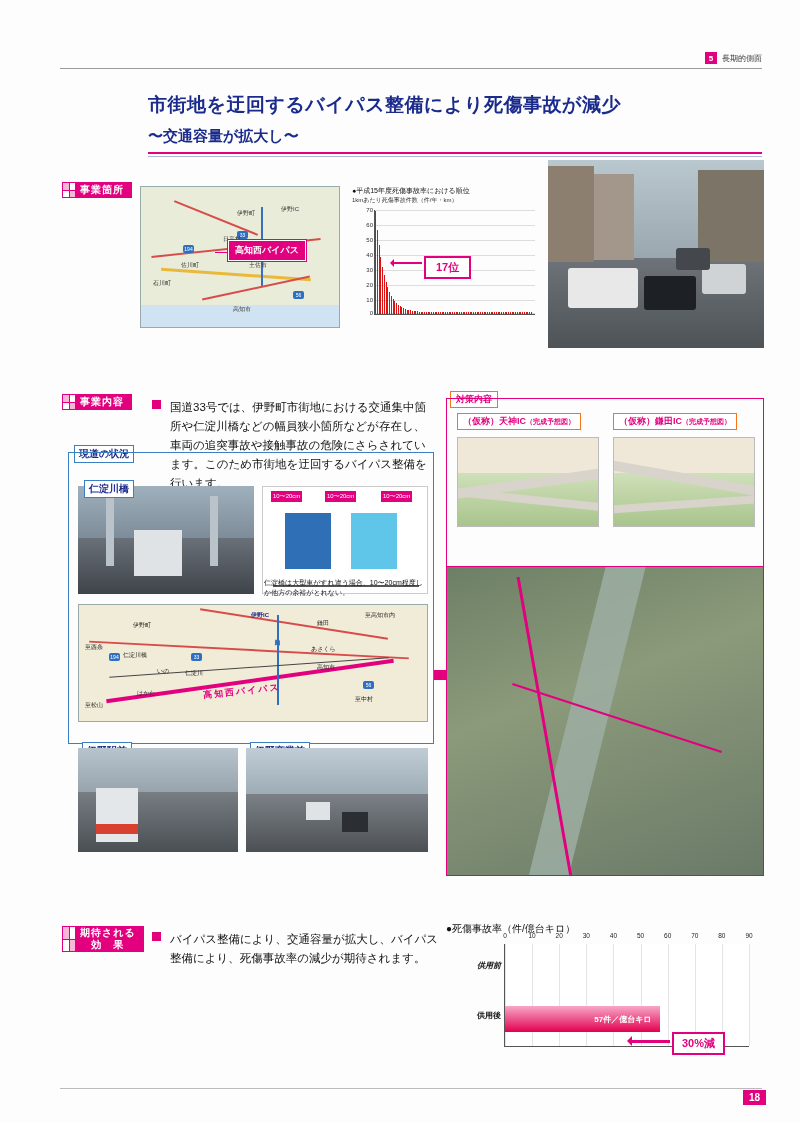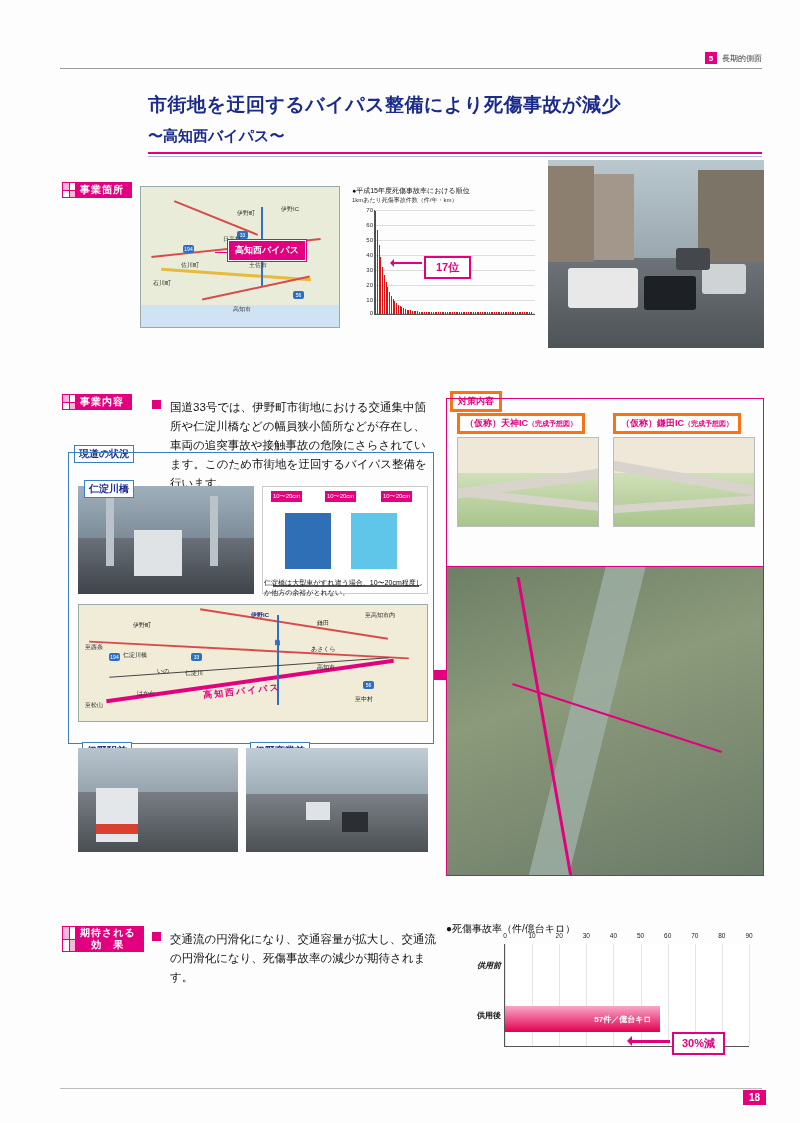--- a/index.html
+++ b/index.html
@@ -81,21 +81,21 @@
   
   .panel{position:absolute;box-sizing:border-box;}
   .border-pink{border:1px solid #e2007f;}
   .border-blue{border:1px solid #3a7fc1;}
   .cap{
     position:absolute;font-size:10px;font-weight:bold;color:#1b2b8c;
     background:#fff;padding:1px 4px;border:1px solid #3a7fc1;
   }
   .cap-pink{
     position:absolute;font-size:9px;font-weight:bold;color:#e2007f;
-    background:#fff;padding:1px 5px;border:3px solid #f97316;
+    background:#fff;padding:1px 5px;border:1px solid #f97316;
   }
 
   
   .map1{left:140px;top:186px;width:200px;height:142px;background:#e9ecd9;border:1px solid #9aa;overflow:hidden;}
   .map1 .sea{position:absolute;left:0;bottom:0;width:100%;height:22px;background:#cfe3f2;}
   .map1 .road{position:absolute;height:2px;background:#d84b4b;}
   .map1 .road.b{background:#3a6fbf;}
   .map1 .road.y{background:#e8b93a;height:3px;}
   .map1 .town{position:absolute;font-size:6px;color:#333;}
   .map1 .shield{position:absolute;width:11px;height:8px;background:#2f6fc0;color:#fff;font-size:5px;
@@ -201,21 +201,21 @@
 
 <div class="page">
 
   <div class="hdr-tab">
     <span class="hdr-num">5</span>
     <span>長期的側面</span>
   </div>
   <div class="hdr-rule"></div>
 
   <div class="title-main">市街地を迂回するバイパス整備により死傷事故が減少</div>
-  <div class="title-sub">〜高知西バイパス〜</div>
+  <div class="title-sub">〜交通容量が拡大し〜</div>
   <div class="title-underline"></div>
   <div class="title-underline2"></div>
 
   <div class="tag" style="left:62px;top:182px;">
     <div class="sq">
         <b></b>
         <b></b>
         <b></b>
         <b></b>
       </div>
@@ -493,21 +493,21 @@
         <b></b>
         <b></b>
         <b></b>
       </div>
     <div class="txt">
       <span>期待される</span>
       <span>効　果</span>
     </div>
   </div>
   <div class="sq-bullet2"></div>
-  <div class="eff-text">交通流の円滑化になり、交通容量が拡大し、交通流の円滑化になり、死傷事故率の減少が期待されます。</div>
+  <div class="eff-text">バイパス整備により、交通容量が拡大し、バイパス整備により、死傷事故率の減少が期待されます。</div>
 
   <div class="panel chart2">
     <div class="ttl">●死傷事故率（件/億台キロ）</div>
     <div class="plot">
       <div id="xticks">
           <div class="vl" style="left: 0px;"></div>
           <div class="tick" style="left: 0px;">0</div>
           <div class="vl" style="left: 27.1111px;"></div>
           <div class="tick" style="left: 27.1111px;">10</div>
           <div class="vl" style="left: 54.2222px;"></div>

